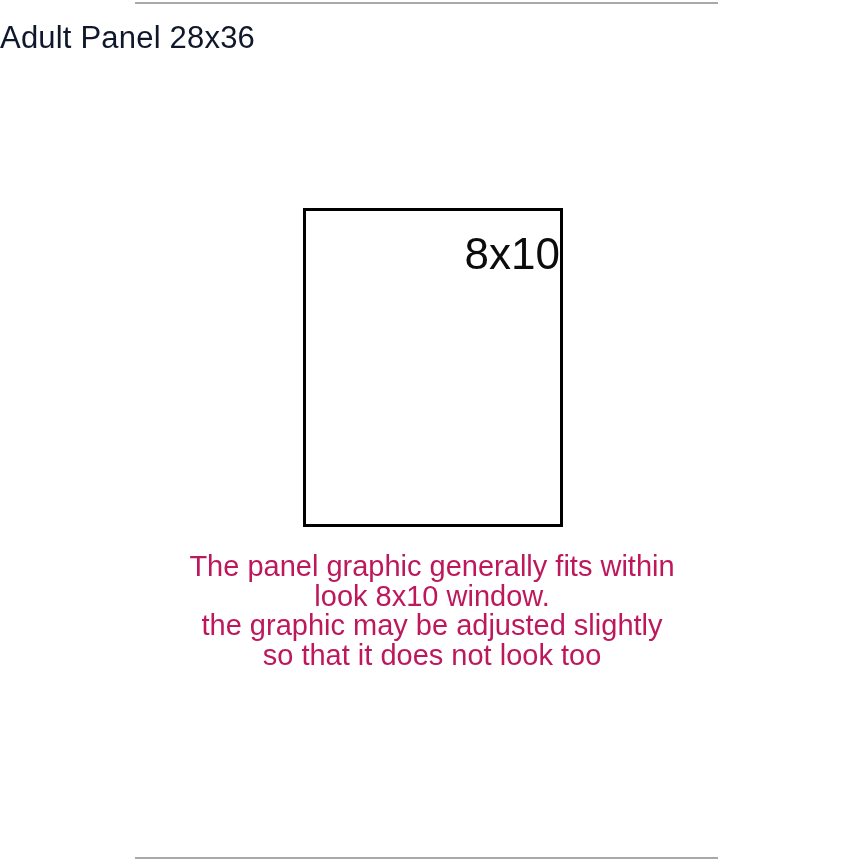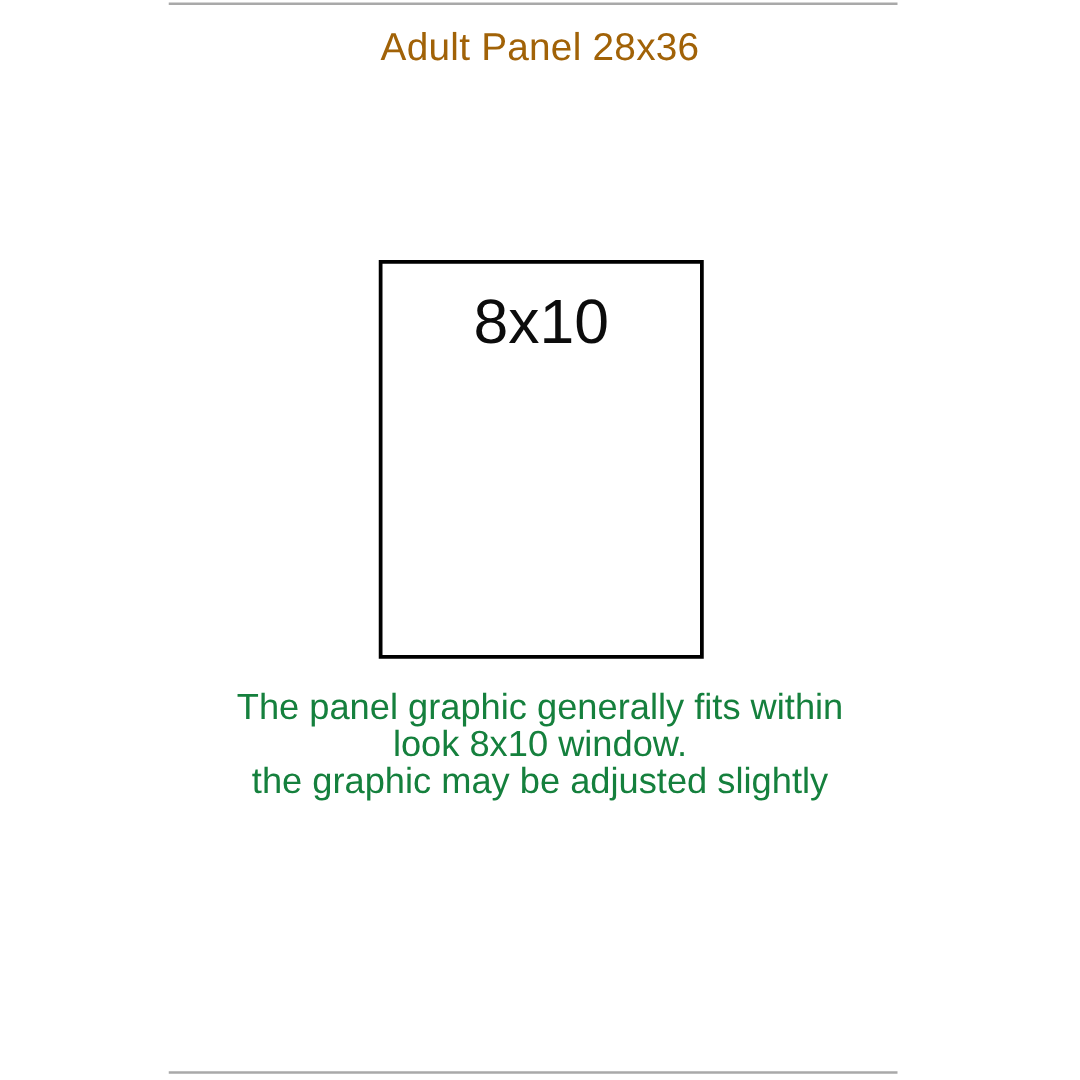--- a/index.html
+++ b/index.html
@@ -29,51 +29,50 @@
   .rule-bottom {
     left: 135px;
     top: 857px;
     width: 583px;
   }
   .title {
     position: absolute;
     top: 21px;
     left: 0;
     width: 100%;
-    text-align: center;
     font-size: 31px;
     line-height: 34px;
-    color: #a16207;
+    color: #0f172a;
     letter-spacing: 0.2px;
   }
   .panel-window {
     position: absolute;
     left: 303px;
     top: 208px;
     width: 254px;
     height: 313px;
     border: 3px solid #000000;
     background: #ffffff;
   }
   .panel-window-label {
     margin-top: 21px;
-    text-align: center;
-    font-size: 50px;
+    text-align: right;
+    font-size: 44px;
     line-height: 1;
     color: #0c0c0c;
   }
   .description {
     position: absolute;
     top: 552px;
     left: 0;
     width: 100%;
     text-align: center;
     font-size: 29px;
     line-height: 29.5px;
-    color: #15803d;
+    color: #be185d;
   }
   .description .line {
     white-space: nowrap;
   }
 </style>
 </head>
 <body>
 
 <div class="canvas">
 
@@ -82,17 +81,18 @@
   <div class="title">Adult Panel 28x36</div>
 
   <div class="panel-window">
     <div class="panel-window-label">8x10</div>
   </div>
 
   <div class="description">
     <div class="line">The panel graphic generally fits within</div>
     <div class="line">look 8x10 window.</div>
     <div class="line">the graphic may be adjusted slightly</div>
+    <div class="line">so that it does not look too</div>
   </div>
 
   <div class="rule rule-bottom"></div>
 
 </div>
 
 </body></html>

